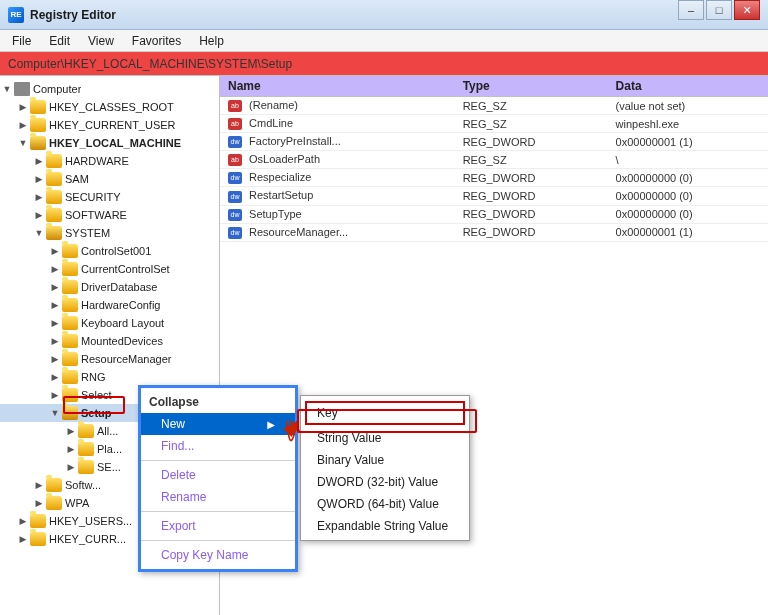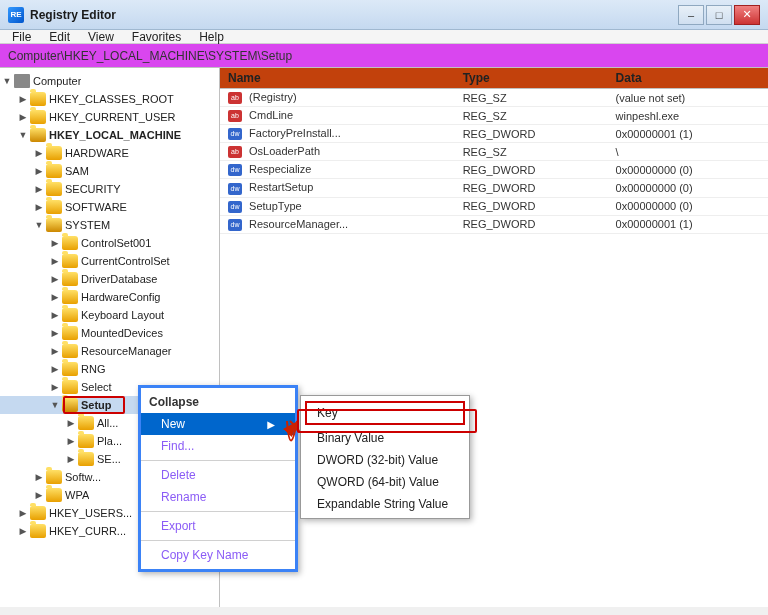--- a/index.html
+++ b/index.html
@@ -10,21 +10,20 @@
       width: 768px;
       height: 615px;
       overflow: hidden;
     }
 
     
     .title-bar {
       background: linear-gradient(to bottom, #dce9f7, #c5d9f0);
       height: 30px;
       display: flex;
-      align-items: center;
       padding: 0 8px;
       border-bottom: 1px solid #a0b8d0;
       justify-content: space-between;
     }
     .title-bar-left {
       display: flex;
       align-items: center;
       gap: 6px;
     }
     .title-bar-icon {
@@ -58,37 +57,37 @@
     }
     .tb-btn.close {
       background: linear-gradient(to bottom, #f08080, #cc3333);
       color: white;
       border-color: #a02020;
     }
 
     
     .menu-bar {
       background: #f5f5f5;
-      height: 14px;
+      height: 22px;
       display: flex;
       align-items: center;
       padding: 0 4px;
       border-bottom: 1px solid #d0d0d0;
       gap: 2px;
     }
     .menu-item {
       padding: 2px 8px;
       cursor: pointer;
       font-size: 12px;
       color: #222;
     }
 
     
     .address-bar {
-      background: #d946ef;
+      background: #ef4444;
       height: 24px;
       display: flex;
       align-items: center;
       padding: 0 8px;
       border-bottom: 1px solid #c0c0c0;
       font-size: 12px;
       color: #333;
     }
 
     
@@ -161,21 +160,21 @@
     .data-table {
       width: 100%;
       border-collapse: collapse;
     }
     .data-table th {
       text-align: left;
       padding: 3px 8px;
       border-bottom: 1px solid #c0c0c0;
       font-size: 12px;
       font-weight: 600;
-      background: #c2410c;
+      background: #c4b5fd;
       color: #222;
     }
     .data-table td {
       padding: 2px 8px;
       font-size: 11px;
       color: #333;
       border-bottom: 1px solid #eeeeee;
       vertical-align: middle;
     }
 
@@ -463,21 +462,21 @@
         <tr>
           <th>Name</th>
           <th>Type</th>
           <th>Data</th>
         </tr>
       </thead>
       <tbody id="registry-tbody">
       <tr>
       <td>
         <span style="display:inline-block;width:14px;height:12px;background:#cc3333;border-radius:2px;margin-right:4px;font-size:7px;color:white;text-align:center;line-height:12px;vertical-align:middle;">ab</span>
-        <span>(Registry)</span>
+        <span>(Rename)</span>
       </td>
       <td>REG_SZ</td>
       <td>(value not set)</td>
     </tr>
           <tr>
       <td>
         <span style="display:inline-block;width:14px;height:12px;background:#cc3333;border-radius:2px;margin-right:4px;font-size:7px;color:white;text-align:center;line-height:12px;vertical-align:middle;">ab</span>
         <span>CmdLine</span>
       </td>
       <td>REG_SZ</td>
@@ -557,20 +556,21 @@
     <div class="ctx-separator"></div>
     <div class="ctx-item">Copy Key Name</div>
   </div>
 </div>
 
 <div class="sub-menu-wrapper">
   <div class="sub-menu">
     <div class="sub-menu-item first">
       <span>Key</span>
     </div>
+    <div class="sub-menu-item">String Value</div>
     <div class="sub-menu-item">Binary Value</div>
     <div class="sub-menu-item">DWORD (32-bit) Value</div>
     <div class="sub-menu-item">QWORD (64-bit) Value</div>
     <div class="sub-menu-item">Expandable String Value</div>
   </div>
 </div>
 
 <div class="highlight-box" style="top:409px;left:297px;width:180px;height:24px;"></div>
 
 <svg class="arrow-overlay">

